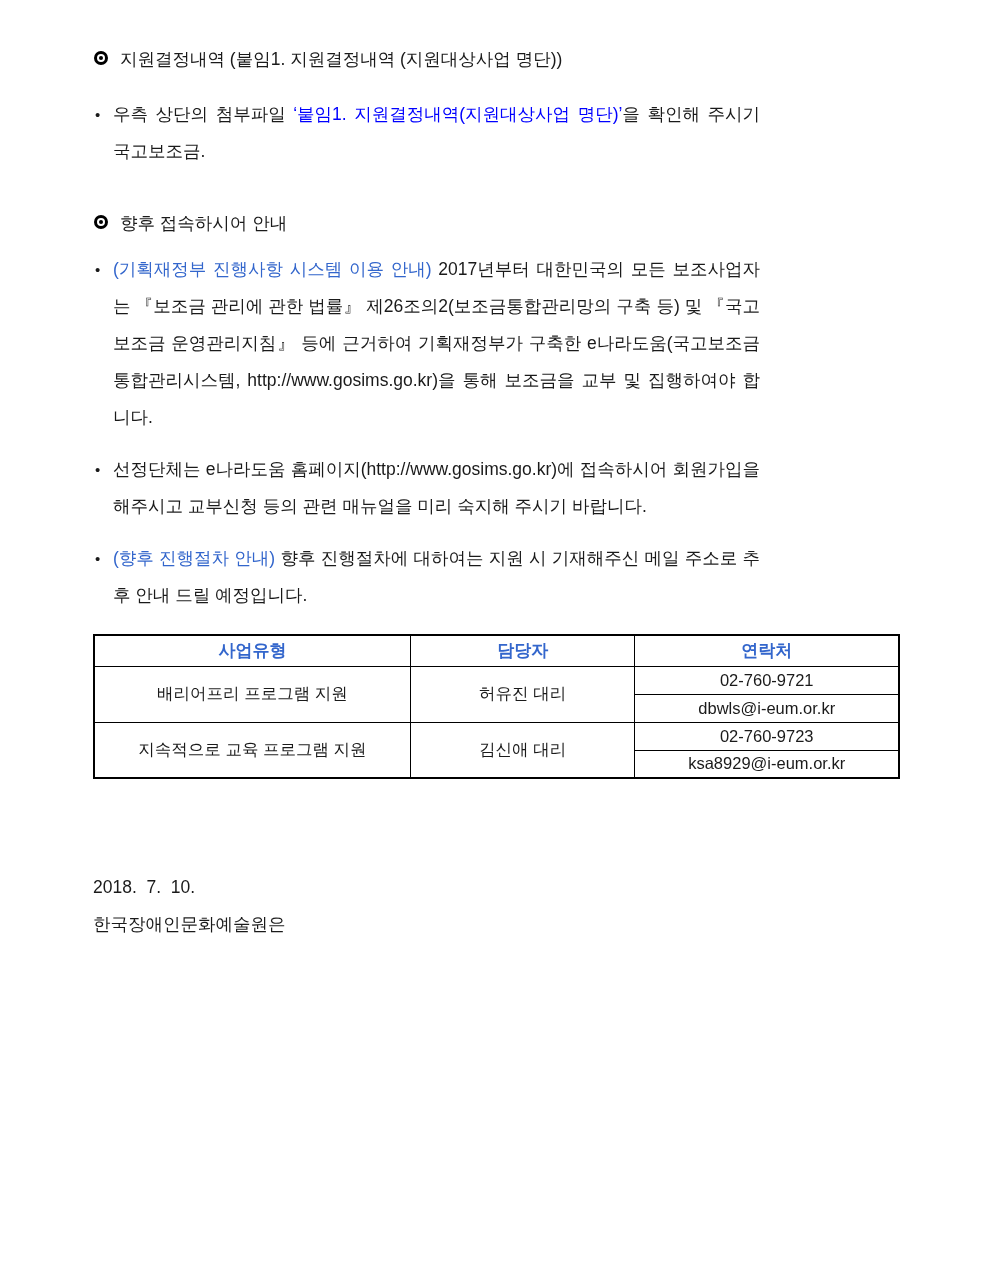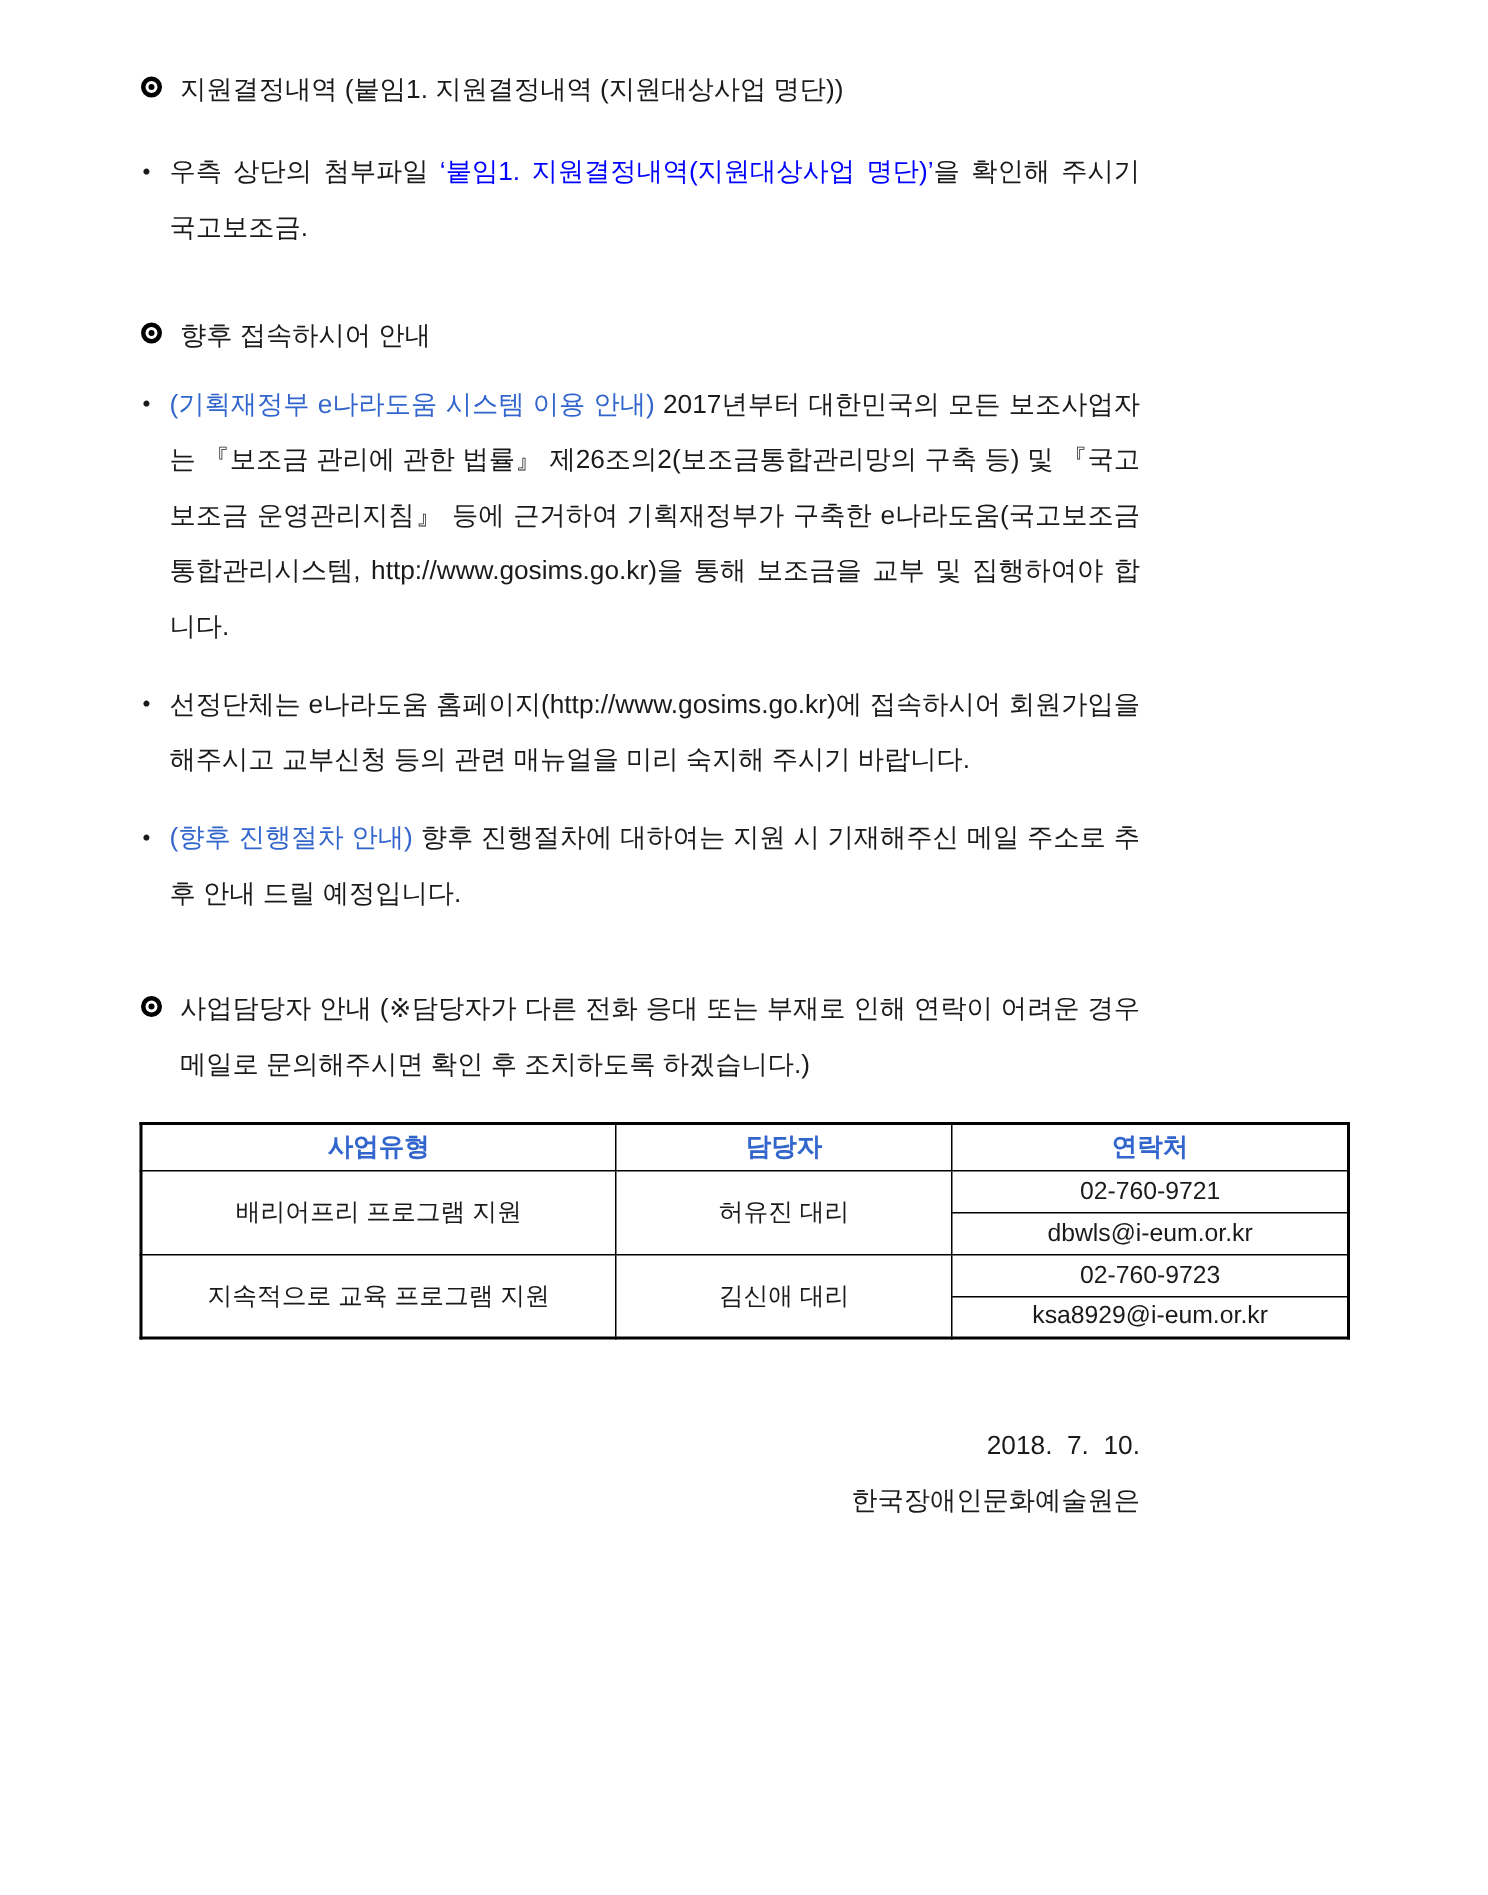--- a/index.html
+++ b/index.html
@@ -70,21 +70,21 @@
     color: var(--highlight_blue);
     font-weight: normal;
   }
   
   .mt-item1   { margin-top: 24px; }
   .mt-head2   { margin-top: 40px; }
   .mt-para    { margin-top: 15px; }
   .mt-head3   { margin-top: 40px; line-height: 37px; }
   .mt-table   { margin-top: 20px; }
   .mt-closing { margin-top: 58px; }
-  .mt-footer  { margin-top: 52px; text-align: right; }
+  .mt-footer  { margin-top: 90px; }
   
   table.contact {
     width: 807px;
     border-collapse: collapse;
     border: 2px solid var(--border_black);
     table-layout: fixed;
     font-size: 16.5px;
   }
   table.contact col.c1 { width: 39.3%; }
   table.contact col.c2 { width: 27.9%; }
@@ -129,37 +129,33 @@
     <span>우측 상단의 첨부파일 </span><span class="hl">‘붙임1. 지원결정내역(지원대상사업 명단)’</span><span>을 확인해 주시기 국고보조금.</span>
   </div>
 
   <div class="sec-head mt-head2">
     <span class="fisheye"></span>
     <span>향후 접속하시어 안내</span>
   </div>
 
   <div class="bullet-item mt-para">
     <span class="dot">•</span>
-    <span class="blue-note">(기획재정부 e나라도움 시스템 이용 안내)</span><span> 2017년부터 대한민국의 모든 보조사업자는 『보조금 관리에 관한 법률』 제26조의2(보조금통합관리망의 구축 등) 및 『국고보조금 운영관리지침』 등에 근거하여 기획재정부가 구축한 e나라도움(국고보조금통합관리시스템, http://www.gosims.go.kr)을 통해 보조금을 교부 및 집행하여야 합니다.</span>
+    <span class="blue-note">(기획재정부 진행사항 시스템 이용 안내)</span><span> 2017년부터 대한민국의 모든 보조사업자는 『보조금 관리에 관한 법률』 제26조의2(보조금통합관리망의 구축 등) 및 『국고보조금 운영관리지침』 등에 근거하여 기획재정부가 구축한 e나라도움(국고보조금통합관리시스템, http://www.gosims.go.kr)을 통해 보조금을 교부 및 집행하여야 합니다.</span>
   </div>
 
   <div class="bullet-item mt-para">
     <span class="dot">•</span>
     <span>선정단체는 e나라도움 홈페이지(http://www.gosims.go.kr)에 접속하시어 회원가입을 해주시고 교부신청 등의 관련 매뉴얼을 미리 숙지해 주시기 바랍니다.</span>
   </div>
 
   <div class="bullet-item mt-para">
     <span class="dot">•</span>
     <span class="blue-note">(향후 진행절차 안내)</span><span> 향후 진행절차에 대하여는 지원 시 기재해주신 메일 주소로 추후 안내 드릴 예정입니다.</span>
   </div>
 
-  <div class="sec-head mt-head3">
-    <span class="fisheye" style="top:10px;"></span>
-    <span>사업담당자 안내 (※담당자가 다른 전화 응대 또는 부재로 인해 연락이 어려운 경우 메일로 문의해주시면 확인 후 조치하도록 하겠습니다.)</span>
-  </div>
 
   <table class="contact mt-table">
     <colgroup>
         <col class="c1">
         <col class="c2">
         <col class="c3">
       </colgroup>
     <thead>
       <tr>
         <th>사업유형</th>

